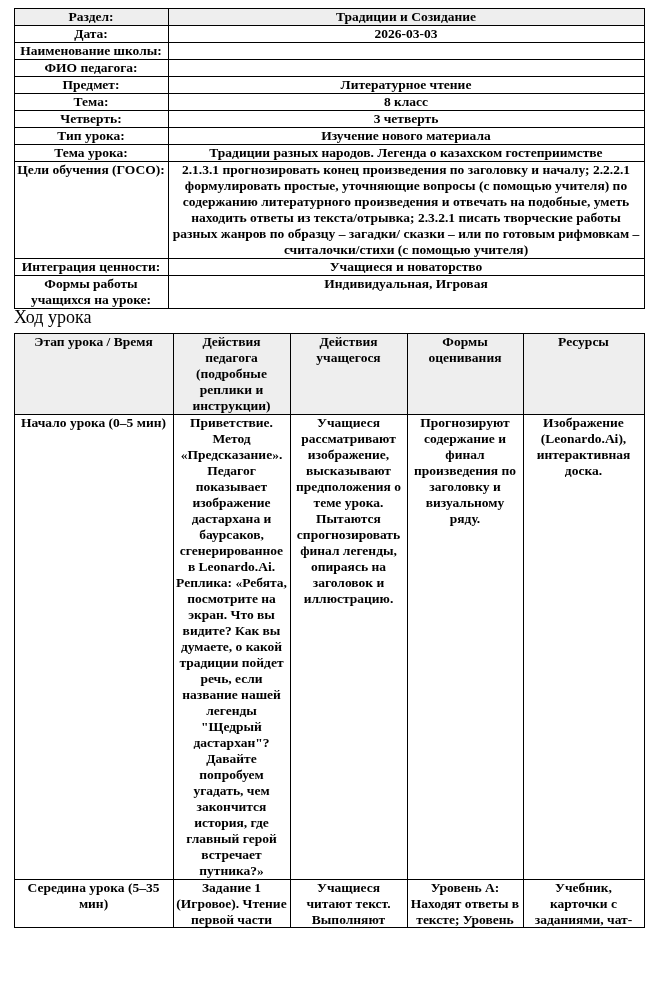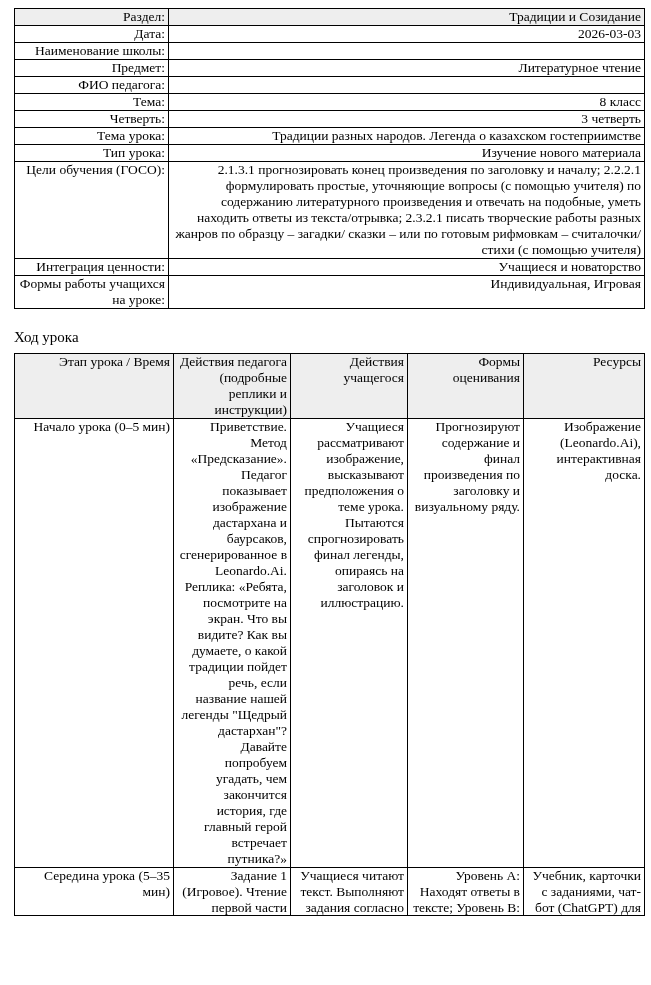--- a/index.html
+++ b/index.html
@@ -30,31 +30,31 @@
   }
   table {
     border-collapse: collapse;
     width: 630px;
     table-layout: fixed;
   }
   td, th {
     border: 1px solid #000000;
     padding: 0 3px 0 2px;
     vertical-align: top;
-    text-align: right;
-    font-weight: normal;
+    text-align: center;
+    font-weight: bold;
     word-wrap: break-word;
     overflow-wrap: break-word;
   }
   .shaded { background: #eeeeee; }
   .section-heading {
-    font-size: 15px;
+    font-size: 18px;
     font-weight: normal;
     line-height: 16px;
-    margin: 20px 0 8px 0;
+    margin: 0 0 8px 0;
   }
   .clip {
     height: 47px;
     overflow: hidden;
   }
 </style>
 </head>
 <body>
 
 <div class="page">
@@ -72,42 +72,42 @@
       </tr>
       <tr>
         <td>Дата:</td>
         <td>2026-03-03</td>
       </tr>
       <tr>
         <td>Наименование школы:</td>
         <td></td>
       </tr>
       <tr>
+        <td>ФИО педагога:</td>
+        <td></td>
+      </tr>
+      <tr>
         <td>Предмет:</td>
         <td>Литературное чтение</td>
-      </tr>
-      <tr>
-        <td>ФИО педагога:</td>
-        <td></td>
       </tr>
       <tr>
         <td>Тема:</td>
         <td>8 класс</td>
       </tr>
       <tr>
         <td>Четверть:</td>
         <td>3 четверть</td>
       </tr>
       <tr>
+        <td>Тип урока:</td>
+        <td>Изучение нового материала</td>
+      </tr>
+      <tr>
         <td>Тема урока:</td>
         <td>Традиции разных народов. Легенда о казахском гостеприимстве</td>
-      </tr>
-      <tr>
-        <td>Тип урока:</td>
-        <td>Изучение нового материала</td>
       </tr>
       <tr>
         <td>Цели обучения (ГОСО):</td>
         <td>2.1.3.1 прогнозировать конец произведения по заголовку и началу; 2.2.2.1 формулировать простые, уточняющие вопросы (с помощью учителя) по содержанию литературного произведения и отвечать на подобные, уметь находить ответы из текста/отрывка; 2.3.2.1 писать творческие работы разных жанров по образцу – загадки/ сказки – или по готовым рифмовкам – считалочки/стихи (с помощью учителя)</td>
       </tr>
       <tr>
         <td>Интеграция ценности:</td>
         <td>Учащиеся и новаторство</td>
       </tr>
       <tr>

